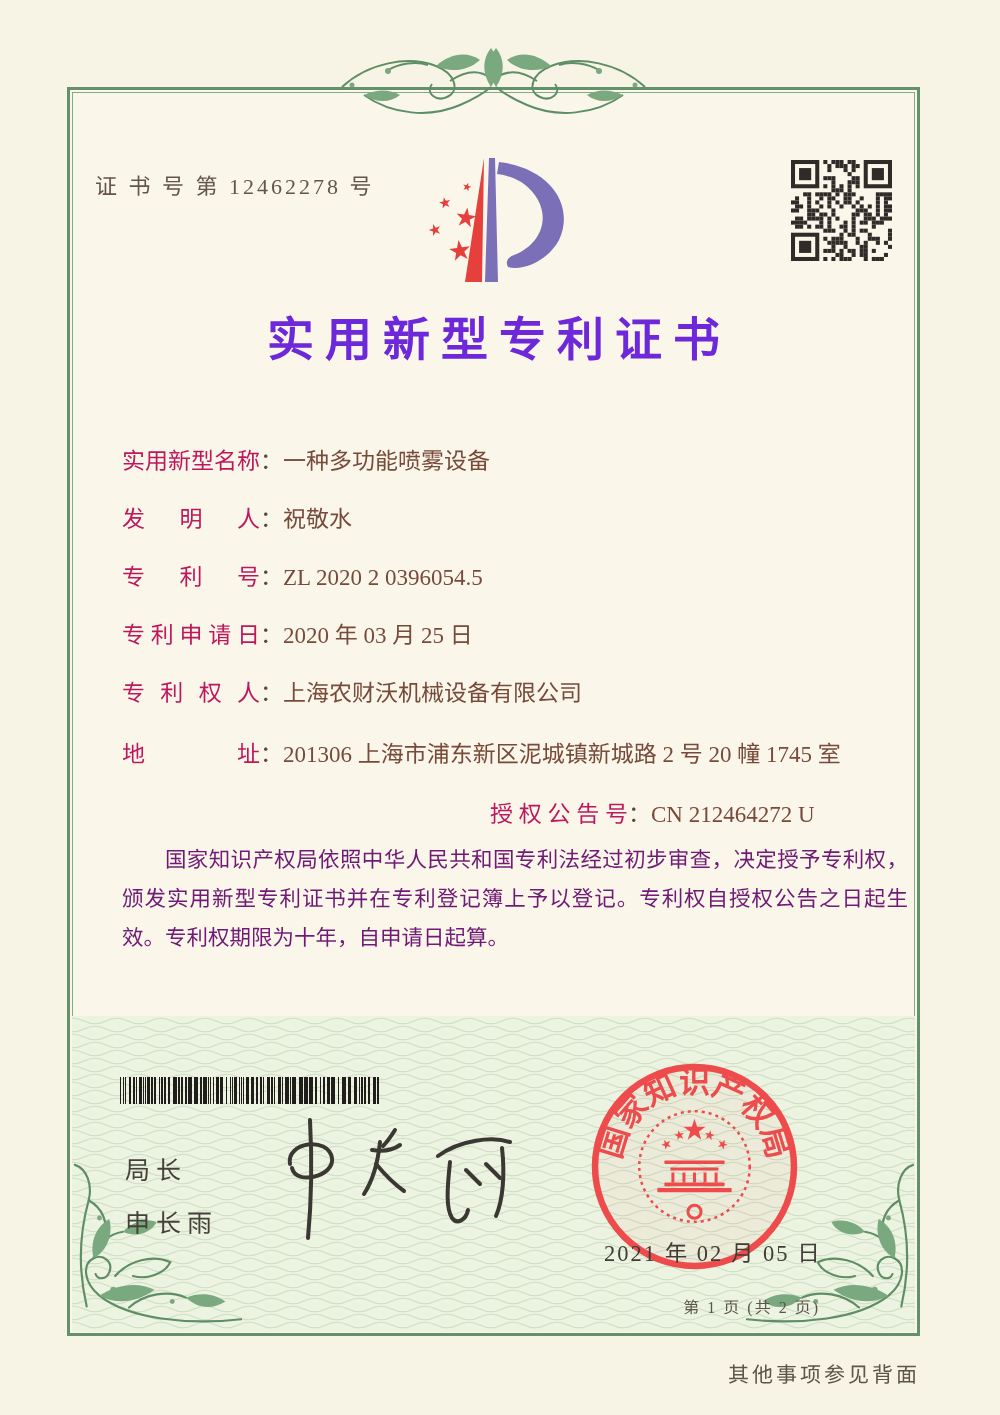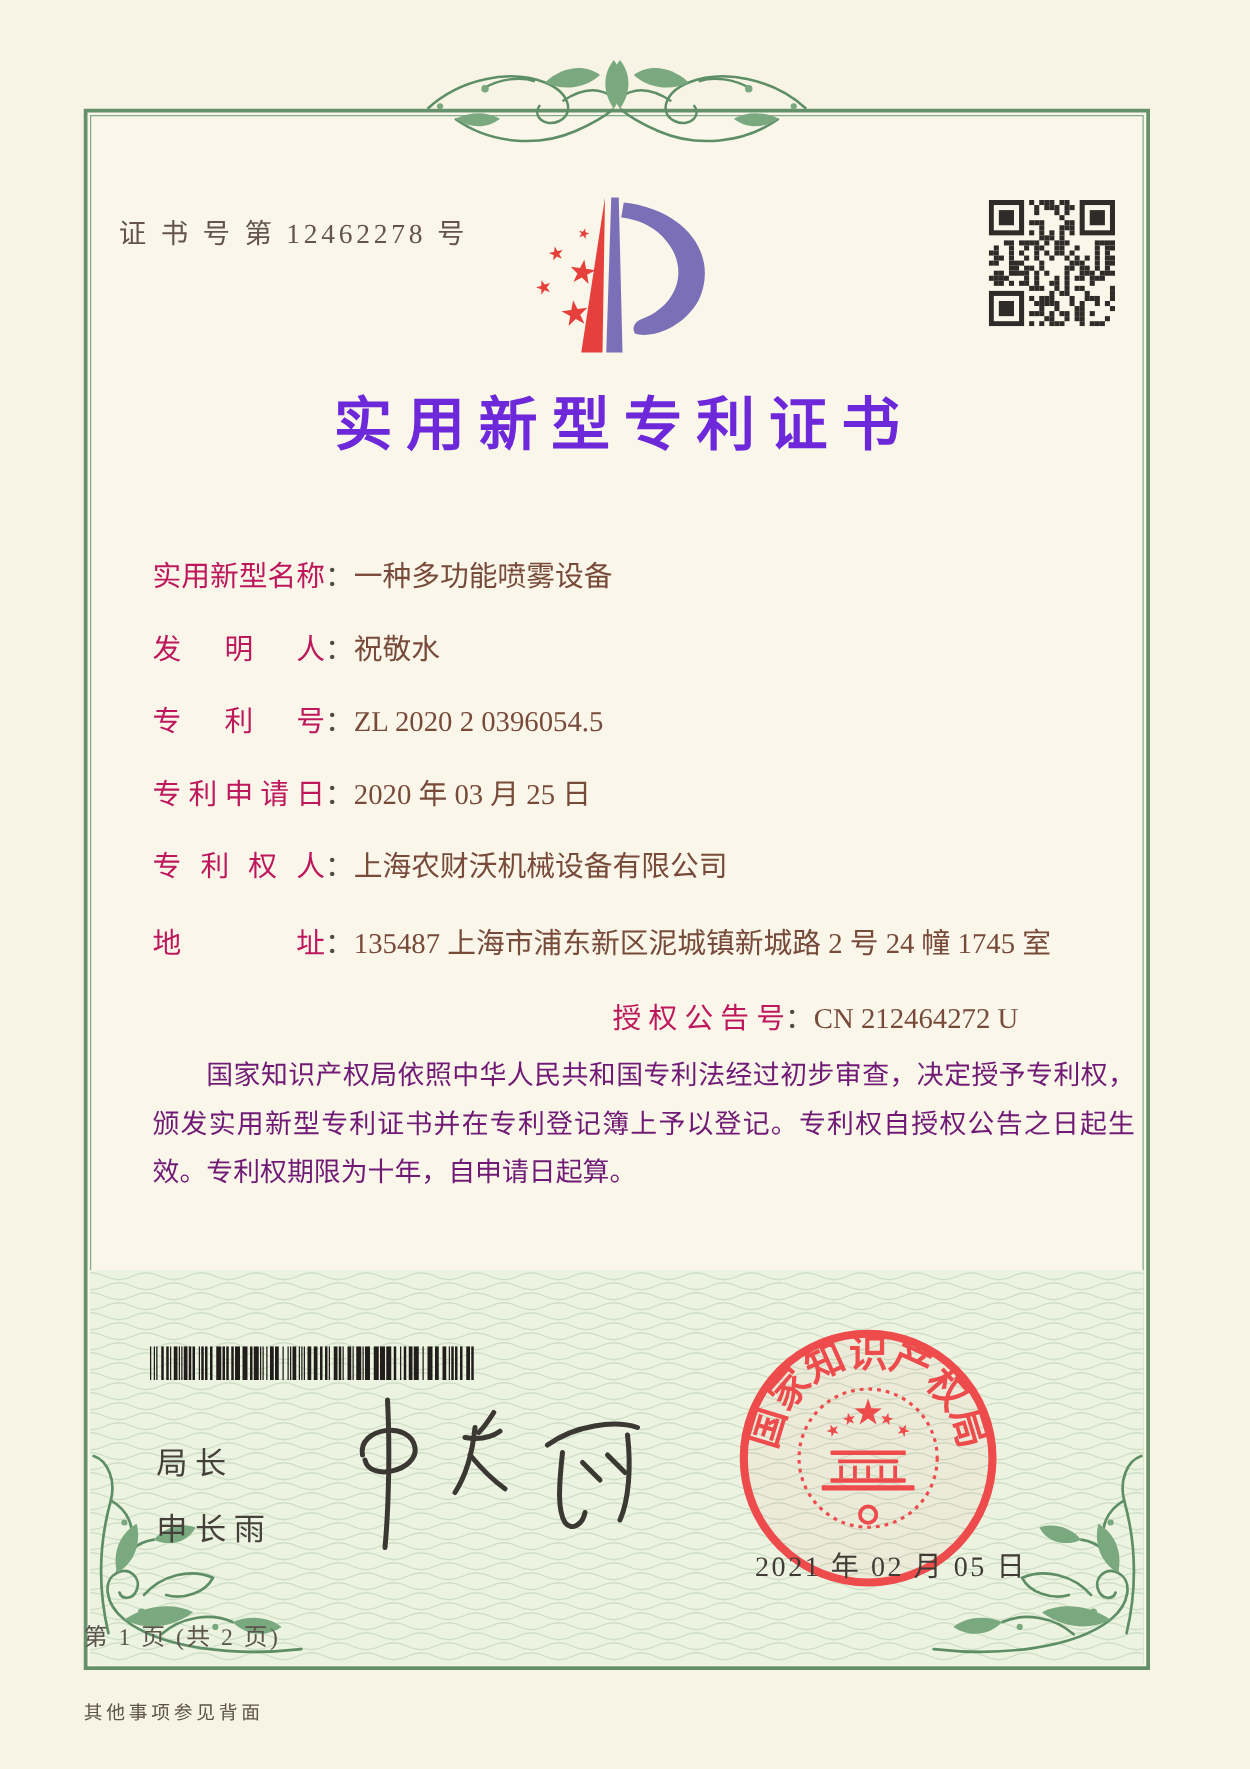--- a/index.html
+++ b/index.html
@@ -36,22 +36,22 @@
   .paras{left:122px;top:841px;width:786px;font-size:21.5px;line-height:39px;
     color:#701a75;text-align:justify;}
   .paras p{margin:0;text-indent:2em;}
   
   .barcode{left:120px;top:1077px;}
   .director{left:125px;top:1150px;font-size:25px;color:#45413a;letter-spacing:6px;}
   .director .name{margin-top:17px;font-family:Liberation Mono, monospace;}
   .sig{left:252px;top:1112px;}
   .seal{left:588px;top:1060px;}
   .seal-date{left:604px;top:1235px;font-size:22.5px;color:#403b35;letter-spacing:2px;}
-  .page-info{left:67px;top:1294px;width:753px;text-align:left;font-size:19px;color:#5b554c;letter-spacing:2px;}
-  .back-note{left:67px;top:1358px;width:853px;text-align:left;font-size:15px;color:#5d544a;letter-spacing:3px;}
+  .page-info{left:67px;top:1294px;width:753px;text-align:right;font-size:16px;color:#5b554c;letter-spacing:2px;}
+  .back-note{left:67px;top:1358px;width:853px;text-align:right;font-size:21px;color:#5d544a;letter-spacing:3px;}
   .orn-tl{left:328px;top:41px;}
   .orn-bl{left:70px;top:1157px;}
   .orn-br{left:741px;top:1157px;transform:scaleX(-1);}
 </style>
 </head>
 <body>
 
 <div class="abs frame">
   <div class="frame-inner"></div>
 </div>
@@ -397,21 +397,21 @@
   </svg>
 
 <div class="abs title">实用新型专利证书</div>
 
 <div class="abs fields">
   <div class="f-row r1"><span class="lbl">实用新型名称</span><span class="lbl-colon">：</span><span class="val">一种多功能喷雾设备</span></div>
   <div class="f-row r2"><span class="lbl">发明人</span><span class="lbl-colon">：</span><span class="val">祝敬水</span></div>
   <div class="f-row r3"><span class="lbl">专利号</span><span class="lbl-colon">：</span><span class="val">ZL 2020 2 0396054.5</span></div>
   <div class="f-row r4"><span class="lbl">专利申请日</span><span class="lbl-colon">：</span><span class="val">2020 年 03 月 25 日</span></div>
   <div class="f-row r5"><span class="lbl">专利权人</span><span class="lbl-colon">：</span><span class="val">上海农财沃机械设备有限公司</span></div>
-  <div class="f-row r6"><span class="lbl">地址</span><span class="lbl-colon">：</span><span class="val">135487 上海市浦东新区泥城镇新城路 2 号 24 幢 1745 室</span></div>
+  <div class="f-row r6"><span class="lbl">地址</span><span class="lbl-colon">：</span><span class="val">201306 上海市浦东新区泥城镇新城路 2 号 20 幢 1745 室</span></div>
   <div class="f-row r7">
     <span class="pair2"><span class="lbl">授权公告号</span><span class="lbl-colon">：</span><span class="val">CN 212464272 U</span></span>
   </div>
 </div>
 
 <div class="abs paras">
   <p>国家知识产权局依照中华人民共和国专利法经过初步审查，决定授予专利权，颁发实用新型专利证书并在专利登记簿上予以登记。专利权自授权公告之日起生效。专利权期限为十年，自申请日起算。</p>
 </div>
 
 <svg class="abs barcode" id="barcode-svg" width="266" height="27">

